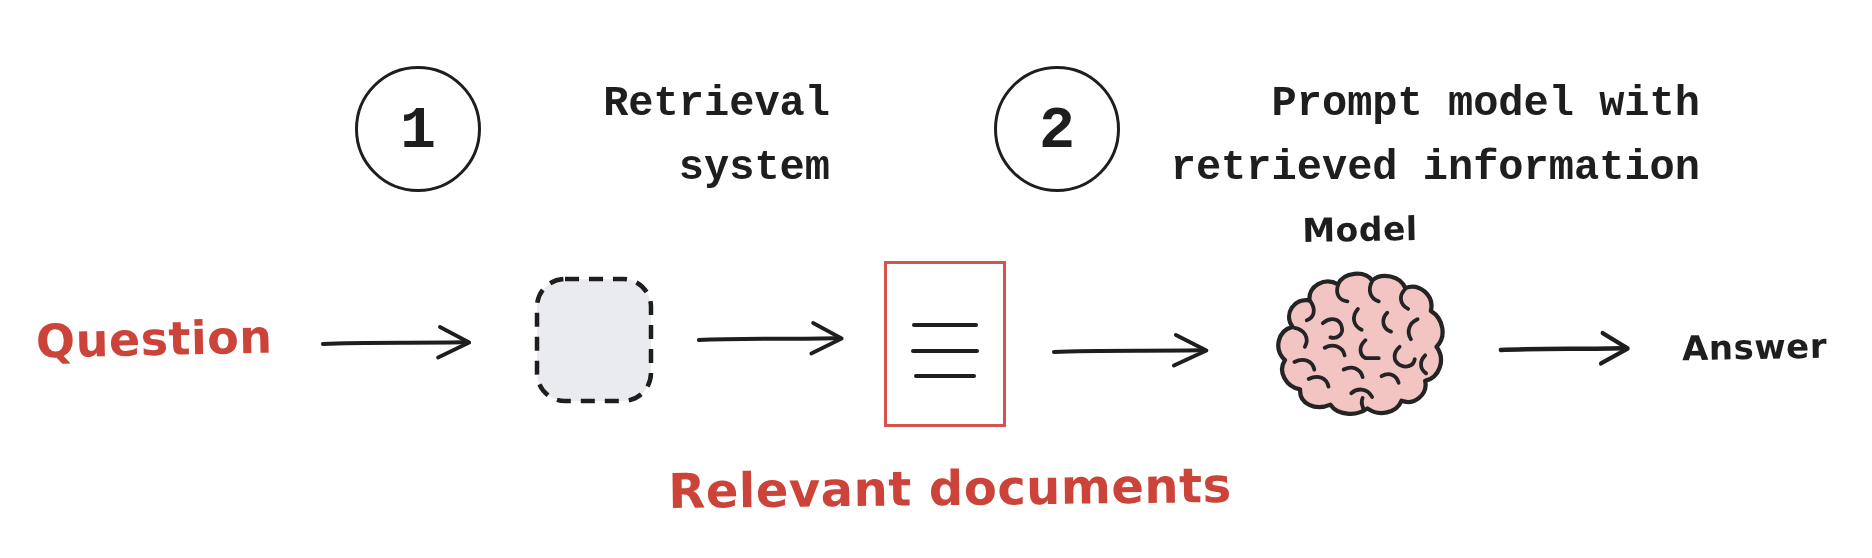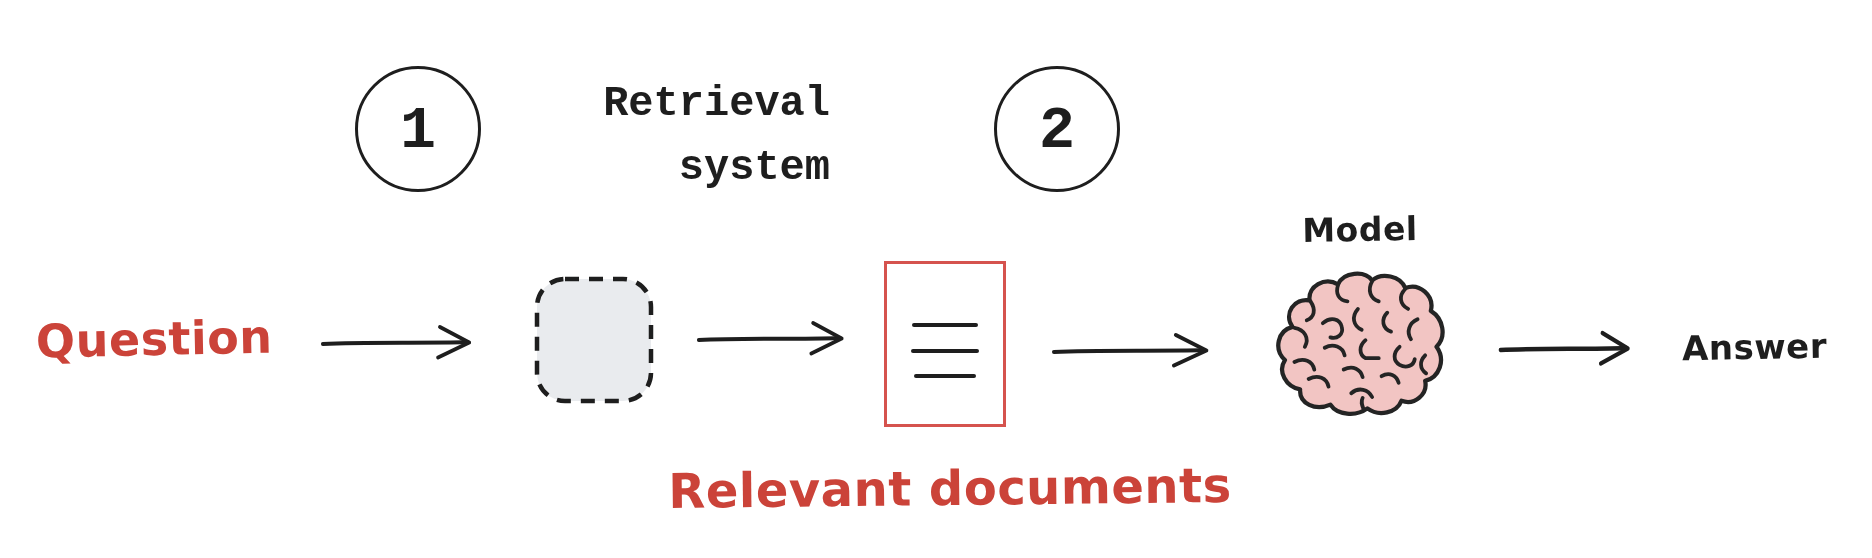--- a/index.html
+++ b/index.html
@@ -97,20 +97,22 @@
 
   <div class="step-badge" style="left:355px; top:66px;">
     <span class="num">1</span>
   </div>
   <div class="step-label" style="left:430px; top:72px; width:400px;">Retrieval
 system</div>
 
   <div class="step-badge" style="left:994px; top:66px;">
     <span class="num">2</span>
   </div>
+  <div class="step-label" style="left:1100px; top:72px; width:600px;">Prompt model with
+retrieved information</div>
 
   <div class="hand red question-label" style="left:36px; top:312px;">Question</div>
 
   <svg class="abs" style="left:320px; top:322px;" width="170" height="41" viewBox="0 0 180 41" preserveAspectRatio="none">
     <path d="M3 22 C 50 19.5, 110 21.5, 156 20" fill="none" stroke="#1e1e1e" stroke-width="4" stroke-linecap="round"></path>
     <path d="M127 5 L158 20.5 L125 35.5" fill="none" stroke="#1e1e1e" stroke-width="4" stroke-linecap="round" stroke-linejoin="round"></path>
   </svg>
 
   <svg class="abs" style="left:534px; top:276px;" width="120" height="128" viewBox="0 0 120 128">
     <rect x="3" y="3" width="114" height="122" rx="28" ry="28" fill="#e9ebee" stroke="#1e1e1e" stroke-width="4.5" stroke-dasharray="14 10"></rect>

